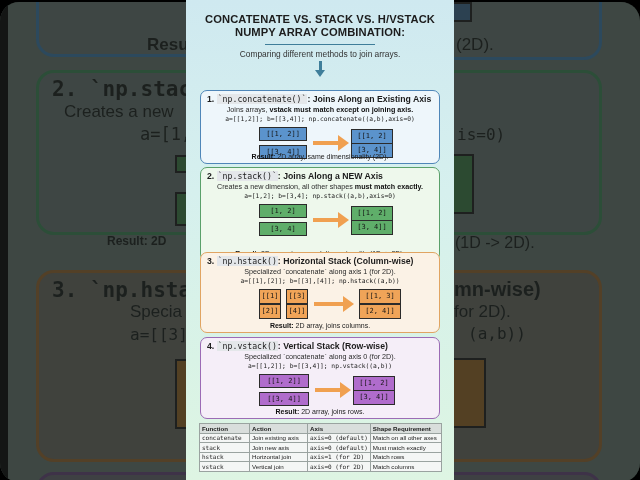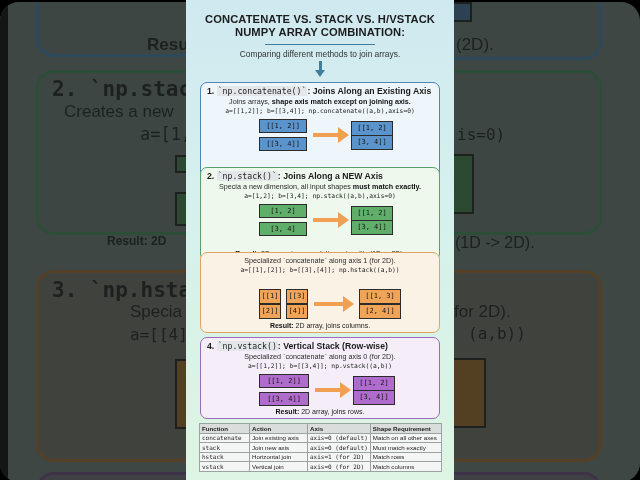--- a/index.html
+++ b/index.html
@@ -23,21 +23,21 @@
   .title { text-align: center; font-weight: bold; color: #1c1c1c; font-size: 11.2px; line-height: 13px;
            margin-top: 13px; letter-spacing: 0.1px; }
   .title-rule { width: 110px; height: 1px; background: #3f7e9a; margin: 5px auto 0; }
   .subtitle { text-align: center; font-size: 8.4px; color: #333; margin-top: 4px; }
   .down-arrow { position: relative; width: 10px; height: 16px; margin: 2px auto 0; }
   .down-arrow .shaft { position: absolute; left: 4px; top: 0; width: 2.5px; height: 10px; background: #3f7e9a; }
   .down-arrow .head { position: absolute; left: 0; top: 9px; width: 0; height: 0;
                       border-left: 5px solid transparent; border-right: 5px solid transparent; border-top: 7px solid #3f7e9a; }
 
   .card { position: absolute; left: 14px; width: 240px; border-radius: 7px; border: 1.5px solid; padding: 3px 6px 0; }
-  .card.c1 { top: 82px; height: 99px; background: #eef6fb; border-color: #4f86b8; }
+  .card.c1 { top: 90px; height: 74px; background: #eef6fb; border-color: #4f86b8; }
   .card.c2 { top: 167px; height: 94px; background: #eef8ec; border-color: #5aa06a; }
   .card.c3 { top: 252px; height: 81px; background: #fbf2e6; border-color: #e0a462; }
   .card.c4 { top: 337px; height: 82px; background: #f5eef8; border-color: #9b6bb5; }
 
   .card-title { font-size: 8.7px; font-weight: bold; color: #1b1b1b; white-space: nowrap; line-height: 11px; }
   .card-title .code { font-family: "DejaVu Sans Mono", "Liberation Mono", monospace; font-weight: normal;
                       background: #e4e7ea; padding: 0 1px; font-size: 8.2px; }
   .card-desc { text-align: center; font-size: 7.2px; color: #2a2a2a; line-height: 9px; white-space: nowrap; }
   .card-desc b { color: #111; }
   .card-code { text-align: center; font-family: "DejaVu Sans Mono", "Liberation Mono", monospace; font-size: 6.3px;
@@ -72,32 +72,33 @@
   <div class="bgtext mono" style="left:52px; top:75px; font-size:21px; font-weight:bold;">2. `np.stack(</div>
   <div class="bgtext" style="left:64px; top:100px; font-size:17px;">Creates a new</div>
   <div class="bgtext mono" style="left:140px; top:122px; font-size:17px;">a=[1,</div>
   <div class="bgbox" style="left:175px; top:153px; width:20px; height:18px; background:#2f5a35;"></div>
   <div class="bgbox" style="left:175px; top:190px; width:20px; height:34px; background:#2f5a35;"></div>
   <div class="bgtext" style="left:107px; top:232px; font-size:12px; font-weight:bold;">Result: 2D</div>
 
   <div class="bgcard" style="left:36px; top:268px; width:260px; height:192px; border-color:#6b4a25; background:#4d4d48;"></div>
   <div class="bgtext mono" style="left:52px; top:276px; font-size:21px; font-weight:bold;">3. `np.hstack</div>
   <div class="bgtext" style="left:130px; top:300px; font-size:17px;">Specia</div>
-  <div class="bgtext mono" style="left:130px; top:323px; font-size:16px;">a=[[4]</div>
+  <div class="bgtext mono" style="left:130px; top:323px; font-size:16px;">a=[[3]</div>
   <div class="bgbox" style="left:175px; top:357px; width:20px; height:70px; background:#6b4a20;"></div>
   <div class="bgcard" style="left:36px; top:470px; width:260px; height:40px; border-color:#4a3558; background:#4b4a50;"></div>
 
   <div class="bgcard" style="left:380px; top:-40px; width:222px; height:98px; border-color:#2f5878; background:#4b5452;"></div>
   <div class="bgbox" style="left:452px; top:0px; width:20px; height:20px; background:#2f4c66;"></div>
   <div class="bgtext" style="left:456px; top:33px; font-size:17px;">(2D).</div>
   <div class="bgcard" style="left:380px; top:68px; width:222px; height:165px; border-color:#2e6040; background:#4b5452;"></div>
   <div class="bgtext mono" style="left:457px; top:123px; font-size:16px;">is=0)</div>
   <div class="bgbox" style="left:452px; top:152px; width:22px; height:60px; background:#2f5a35;"></div>
   <div class="bgtext" style="left:455px; top:232px; font-size:16px;">(1D -&gt; 2D).</div>
   <div class="bgcard" style="left:380px; top:268px; width:222px; height:192px; border-color:#6b4a25; background:#4d4d48;"></div>
+  <div class="bgtext" style="left:454px; top:276px; font-size:20px; font-weight:bold;">mn-wise)</div>
   <div class="bgtext" style="left:454px; top:300px; font-size:17px;">for 2D).</div>
   <div class="bgtext mono" style="left:456px; top:322px; font-size:16px;margin-left:12px;">(a,b))</div>
   <div class="bgbox" style="left:452px; top:356px; width:34px; height:70px; background:#6b4a20;"></div>
   <div class="bgcard" style="left:380px; top:470px; width:222px; height:40px; border-color:#4a3558; background:#4b4a50;"></div>
 
   <div class="shade"></div>
 </div>
 
 <div class="panel">
   <div class="title">
@@ -109,56 +110,60 @@
   <div class="down-arrow">
     <div class="shaft"></div>
       <div class="head"></div>
   </div>
 
   <div class="card c1">
     <div class="card-title">
       <span>1.</span>
       <span class="code">`np.concatenate()`</span><span>: Joins Along an Existing Axis</span>
     </div>
-    <div class="card-desc"><span>Joins arrays, </span><b>shape axis match except on joining axis.</b></div>
+    <div class="card-desc"><span>Joins arrays, </span><b>vstack must match except on joining axis.</b></div>
     <div class="card-code">a=[[1,2]]; b=[[3,4]]; np.concatenate((a,b),axis=0)</div>
     <div class="viz">
       <div class="arr" style="left:58px; top:0; width:48px; height:14px; background:#5b93cc;">[[1, 2]]</div>
       <div class="arr" style="left:58px; top:18px; width:48px; height:14px; background:#5b93cc;">[[3, 4]]</div>
       <div class="arrow-r" style="left:112px; top:8px; width:36px;">
         <div class="shaft" style="width:26px; background:#f0a050;"></div>
         <div class="head" style="left:25px; border-left:11px solid #f0a050;"></div>
       </div>
       <div class="arr" style="left:150px; top:2px; width:42px; height:15px; background:#5b93cc;">[[1, 2]</div>
       <div class="arr" style="left:150px; top:16px; width:42px; height:15px; background:#5b93cc;">[3, 4]]</div>
     </div>
     <div class="card-result"><b>Result:</b><span> 2D array, same dimensionality (2D).</span></div>
   </div>
 
   <div class="card c2">
     <div class="card-title">
       <span>2.</span>
       <span class="code">`np.stack()`</span><span>: Joins Along a NEW Axis</span>
     </div>
-    <div class="card-desc"><span>Specia a new dimension, all input shapes </span><b>must match exactly.</b></div>
+    <div class="card-desc"><span>Creates a new dimension, all other shapes </span><b>must match exactly.</b></div>
     <div class="card-code">a=[1,2]; b=[3,4]; np.stack((a,b),axis=0)</div>
     <div class="viz">
       <div class="arr" style="left:58px; top:0; width:48px; height:14px; background:#5fae6a;">[1, 2]</div>
       <div class="arr" style="left:58px; top:18px; width:48px; height:14px; background:#5fae6a;">[3, 4]</div>
       <div class="arrow-r" style="left:112px; top:8px; width:36px;">
         <div class="shaft" style="width:26px; background:#f0a050;"></div>
         <div class="head" style="left:25px; border-left:11px solid #f0a050;"></div>
       </div>
       <div class="arr" style="left:150px; top:2px; width:42px; height:15px; background:#5fae6a;">[[1, 2]</div>
       <div class="arr" style="left:150px; top:16px; width:42px; height:15px; background:#5fae6a;">[3, 4]]</div>
     </div>
     <div class="card-result"><b>Result:</b><span> 2D array, increased dimensionality (1D -&gt; 2D).</span></div>
   </div>
 
   <div class="card c3">
+    <div class="card-title">
+      <span>3.</span>
+      <span class="code">`np.hstack()</span><span>: Horizontal Stack (Column-wise)</span>
+    </div>
     <div class="card-desc"><span>Specialized `concatenate` along axis 1 (for 2D).</span></div>
     <div class="card-code">a=[[1],[2]]; b=[[3],[4]]; np.hstack((a,b))</div>
     <div class="viz">
       <div class="arr" style="left:58px; top:0; width:22px; height:15px; background:#f0a458;">[[1]</div>
       <div class="arr" style="left:58px; top:15px; width:22px; height:15px; background:#f0a458;">[2]]</div>
       <div class="arr" style="left:85px; top:0; width:22px; height:15px; background:#f0a458;">[[3]</div>
       <div class="arr" style="left:85px; top:15px; width:22px; height:15px; background:#f0a458;">[4]]</div>
       <div class="arrow-r" style="left:113px; top:7px; width:40px;">
         <div class="shaft" style="width:30px; background:#f0a050;"></div>
         <div class="head" style="left:29px; border-left:11px solid #f0a050;"></div>

